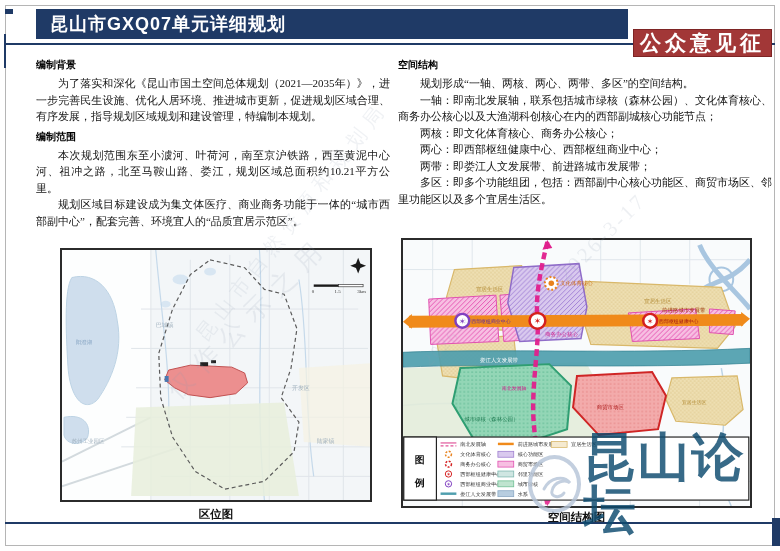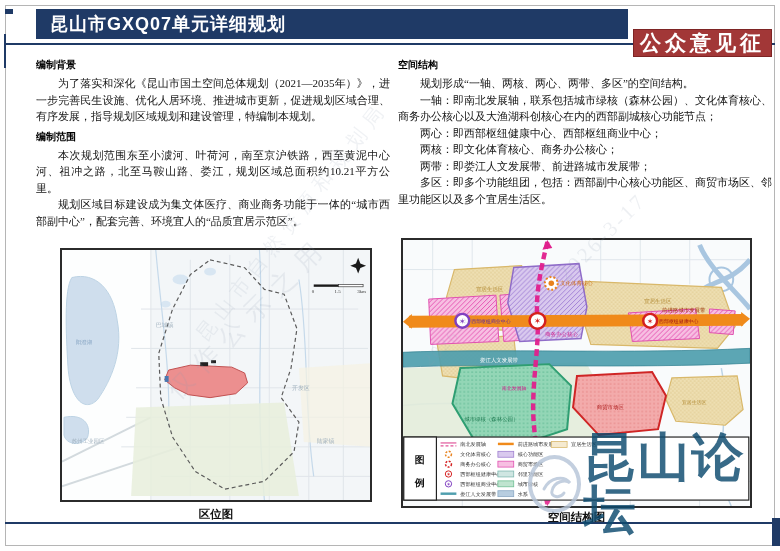--- a/index.html
+++ b/index.html
@@ -74,22 +74,22 @@
     <p>为了落实和深化《昆山市国土空间总体规划（2021—2035年）》，进一步完善民生设施、优化人居环境、推进城市更新，促进规划区域合理、有序发展，指导规划区域规划和建设管理，特编制本规划。</p>
     <div class="sec-h">编制范围</div>
     <p>本次规划范围东至小澞河、叶荷河，南至京沪铁路，西至黄泥中心河、祖冲之路，北至马鞍山路、娄江，规划区域总面积约10.21平方公里。</p>
     <p>规划区域目标建设成为集文体医疗、商业商务功能于一体的“城市西部副中心”，配套完善、环境宜人的“品质宜居示范区”。</p>
   </div>
 
   <div class="col col-right">
     <div class="sec-h">空间结构</div>
     <p>规划形成“一轴、两核、两心、两带、多区”的空间结构。</p>
     <p>一轴：即南北发展轴，联系包括城市绿核（森林公园）、文化体育核心、商务办公核心以及大渔湖科创核心在内的西部副城核心功能节点；</p>
+    <p>两核：即文化体育核心、商务办公核心；</p>
     <p>两心：即西部枢纽健康中心、西部枢纽商业中心；</p>
-    <p>两核：即文化体育核心、商务办公核心；</p>
     <p>两带：即娄江人文发展带、前进路城市发展带；</p>
     <p>多区：即多个功能组团，包括：西部副中心核心功能区、商贸市场区、邻里功能区以及多个宜居生活区。</p>
   </div>
 
   <div class="map-box map-loc">
     <svg viewBox="0 0 312 254" preserveAspectRatio="none">
       <rect x="0" y="0" width="312" height="254" fill="#fdfefe"></rect>
       <rect x="90" y="0" width="222" height="254" fill="#f3f6f8"></rect>
 
       <path d="M10,28 C34,22 52,40 56,72 C62,104 50,132 36,152 C22,166 8,150 6,118 C4,84 2,40 10,28 Z" fill="#cfdeed" stroke="#bcd2e4"></path>

